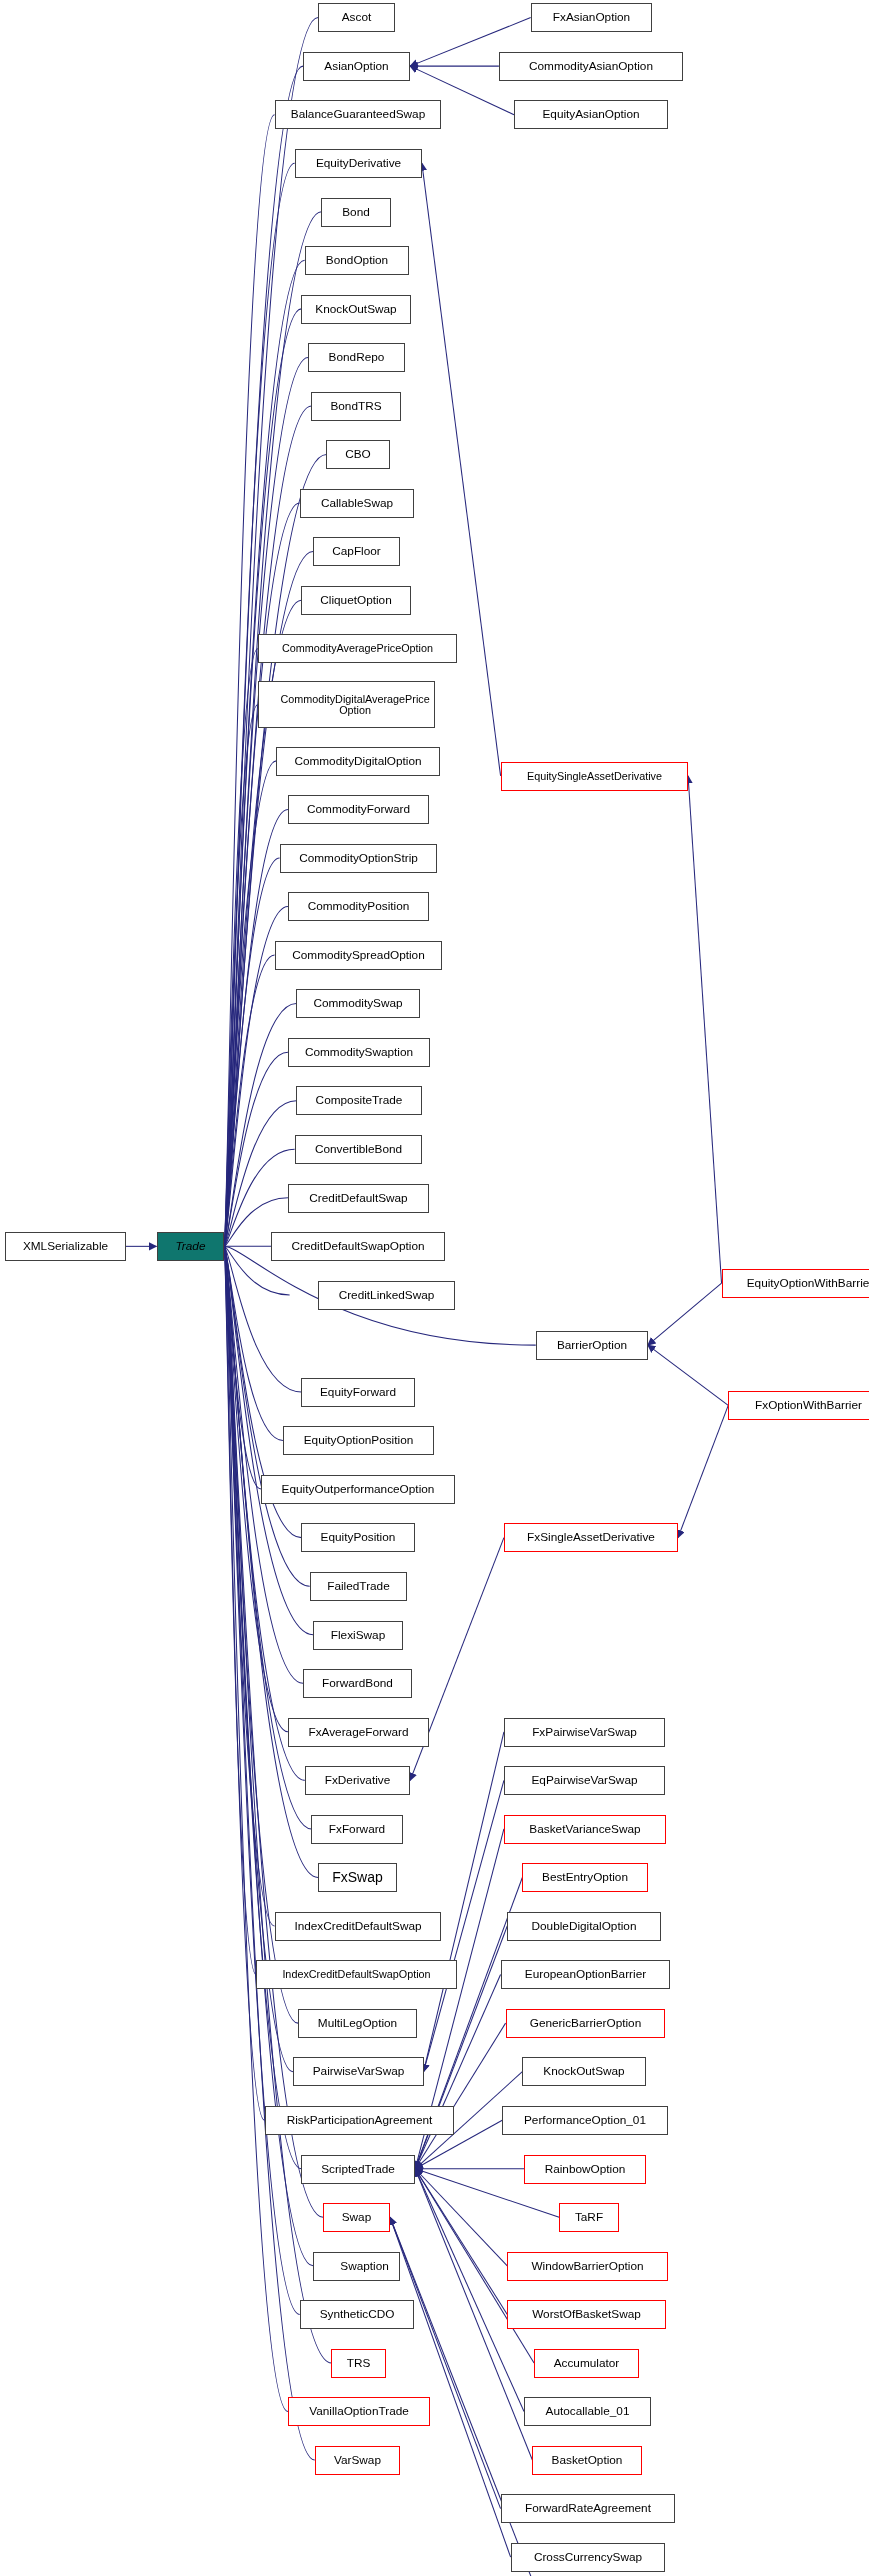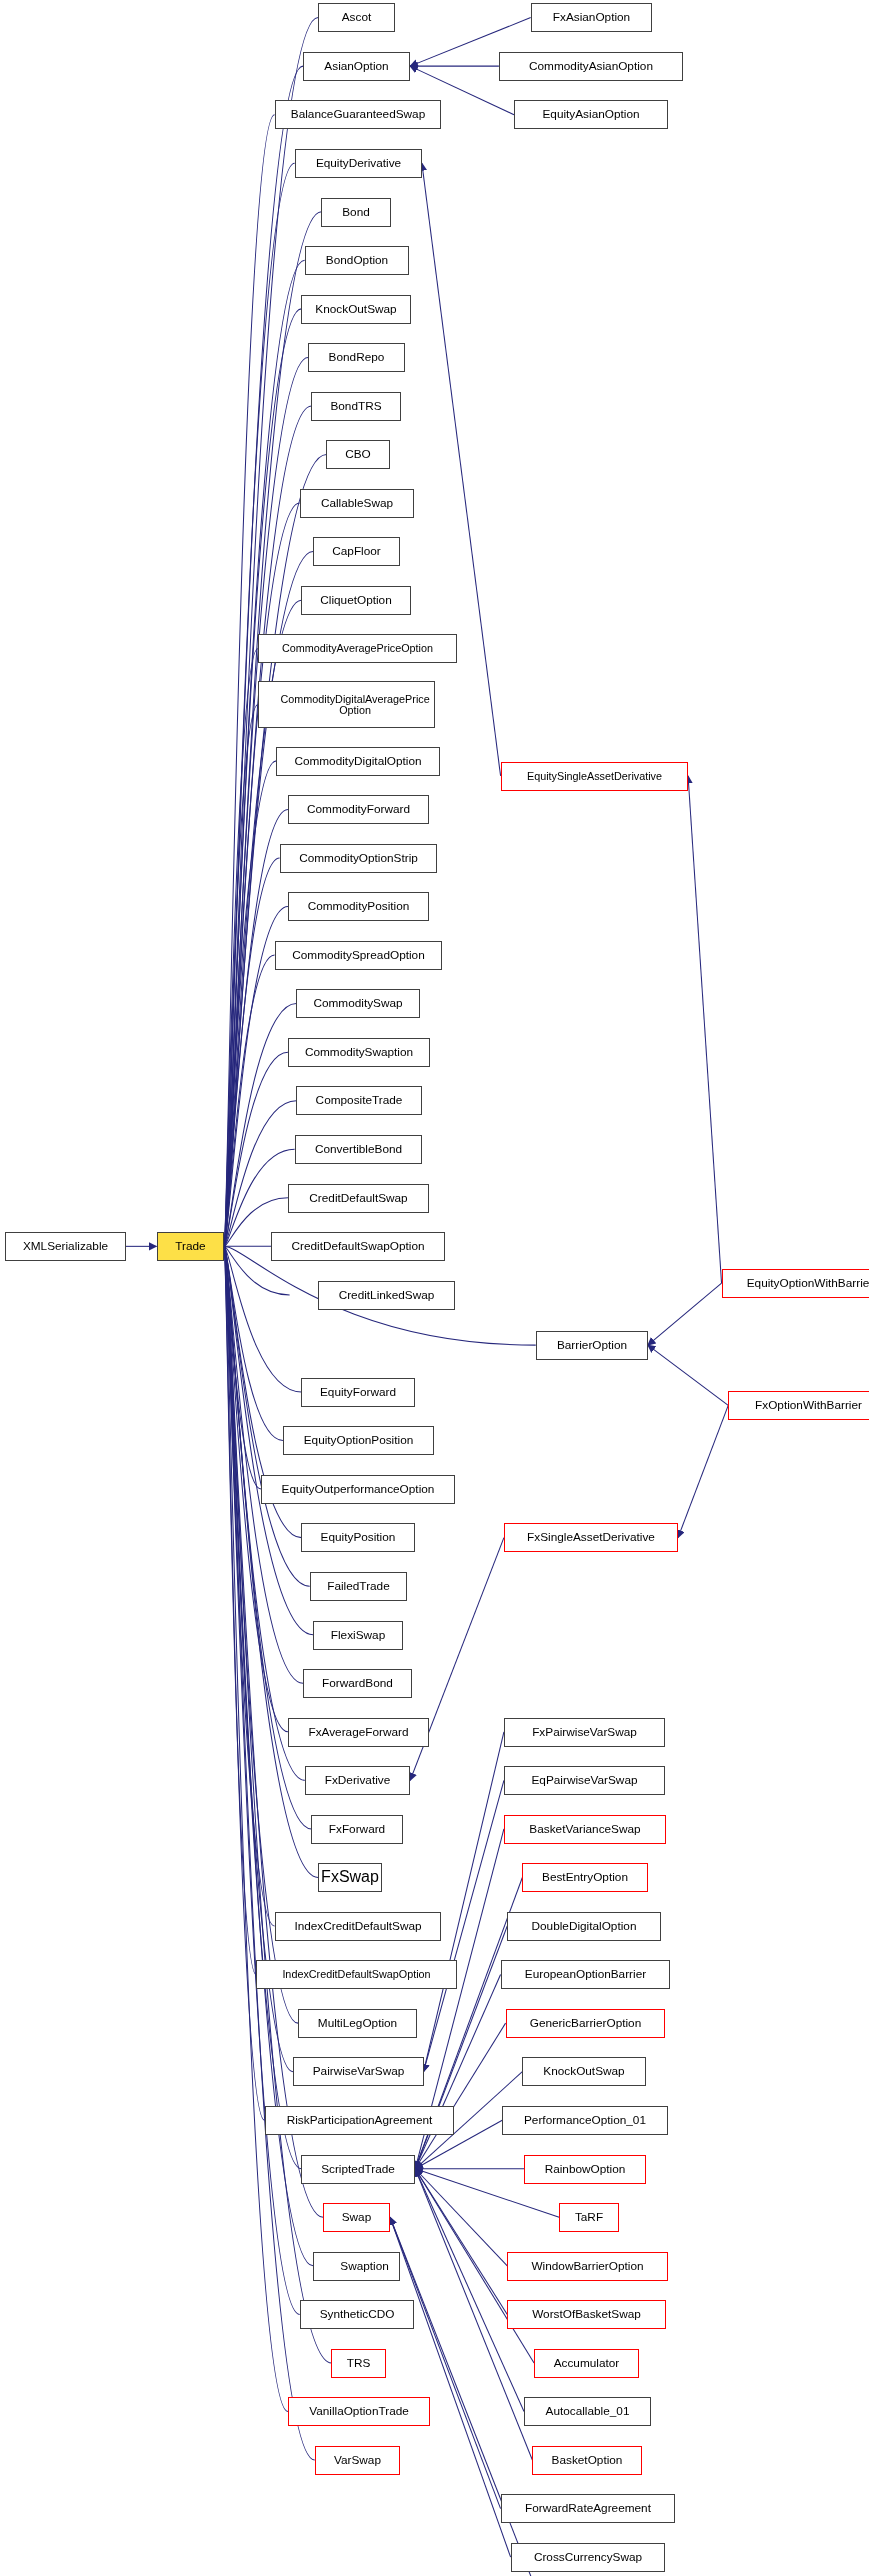--- a/index.html
+++ b/index.html
@@ -16,21 +16,21 @@
     line-height:10.3px;
     display:flex;
     align-items:center;
     justify-content:center;
     text-align:center;
     white-space:pre-line;
     padding:0 2.8px;
     z-index:5;
   }
   .node.red{border-color:#ff0000;}
-  .node.root{background:#fde047;border-color:#404040;}
+  .node.root{background:#0f766e;border-color:#404040;font-style:italic;}
 </style>
 </head>
 <body>
 
 <div id="canvas">
   <svg id="edges" viewBox="0 0 925 2739" xmlns="http://www.w3.org/2000/svg">
     <defs>
       <marker id="arw" markerWidth="9" markerHeight="9" refX="8" refY="4.5" orient="auto" markerUnits="userSpaceOnUse">
         <path d="M0,0 L9,4.5 L0,9 z" fill="#26277c"></path>
       </marker>
@@ -152,21 +152,21 @@
       <div class="node" style="left: 301px; top: 1378px; width: 114px; height: 28.5px; font-size: 11.8px;">EquityForward</div>
       <div class="node" style="left: 283px; top: 1426px; width: 151px; height: 28.5px; font-size: 11.8px;">EquityOptionPosition</div>
       <div class="node" style="left: 261px; top: 1475px; width: 194px; height: 28.5px; font-size: 11.8px;">EquityOutperformanceOption</div>
       <div class="node" style="left: 301px; top: 1523px; width: 114px; height: 28.5px; font-size: 11.8px;">EquityPosition</div>
       <div class="node" style="left: 310px; top: 1572px; width: 97px; height: 28.5px; font-size: 11.8px;">FailedTrade</div>
       <div class="node" style="left: 313px; top: 1621px; width: 90px; height: 28.5px; font-size: 11.8px;">FlexiSwap</div>
       <div class="node" style="left: 303px; top: 1669px; width: 109px; height: 28.5px; font-size: 11.8px;">ForwardBond</div>
       <div class="node" style="left: 288px; top: 1718px; width: 141px; height: 28.5px; font-size: 11.8px;">FxAverageForward</div>
       <div class="node" style="left: 305px; top: 1766px; width: 105px; height: 28.5px; font-size: 11.8px;">FxDerivative</div>
       <div class="node" style="left: 311px; top: 1815px; width: 92px; height: 28.5px; font-size: 11.8px;">FxForward</div>
-      <div class="node" style="left: 318px; top: 1863px; width: 64px; height: 28.5px; font-size: 16px;">FxSwap</div>
+      <div class="node" style="left: 318px; top: 1863px; width: 79px; height: 28.5px; font-size: 14px;">FxSwap</div>
       <div class="node" style="left: 275px; top: 1912px; width: 166px; height: 28.5px; font-size: 11.8px;">IndexCreditDefaultSwap</div>
       <div class="node" style="left: 256px; top: 1960px; width: 201px; height: 28.5px; font-size: 10.8px;">IndexCreditDefaultSwapOption</div>
       <div class="node" style="left: 298px; top: 2009px; width: 119px; height: 28.5px; font-size: 11.8px;">MultiLegOption</div>
       <div class="node" style="left: 293px; top: 2057px; width: 131px; height: 28.5px; font-size: 11.8px;">PairwiseVarSwap</div>
       <div class="node" style="left: 265px; top: 2106px; width: 189px; height: 28.5px; font-size: 11.8px;">RiskParticipationAgreement</div>
       <div class="node" style="left: 301px; top: 2155px; width: 114px; height: 28.5px; font-size: 11.8px;">ScriptedTrade</div>
       <div class="node red" style="left: 323px; top: 2203px; width: 67px; height: 28.5px; font-size: 11.8px;">Swap</div>
       <div class="node" style="left: 313px; top: 2252px; width: 87px; height: 28.5px; font-size: 11.8px; padding-left: 19px;">Swaption</div>
       <div class="node" style="left: 300px; top: 2300px; width: 114px; height: 28.5px; font-size: 11.8px;">SyntheticCDO</div>
       <div class="node red" style="left: 331px; top: 2349px; width: 55px; height: 28.5px; font-size: 11.8px;">TRS</div>

